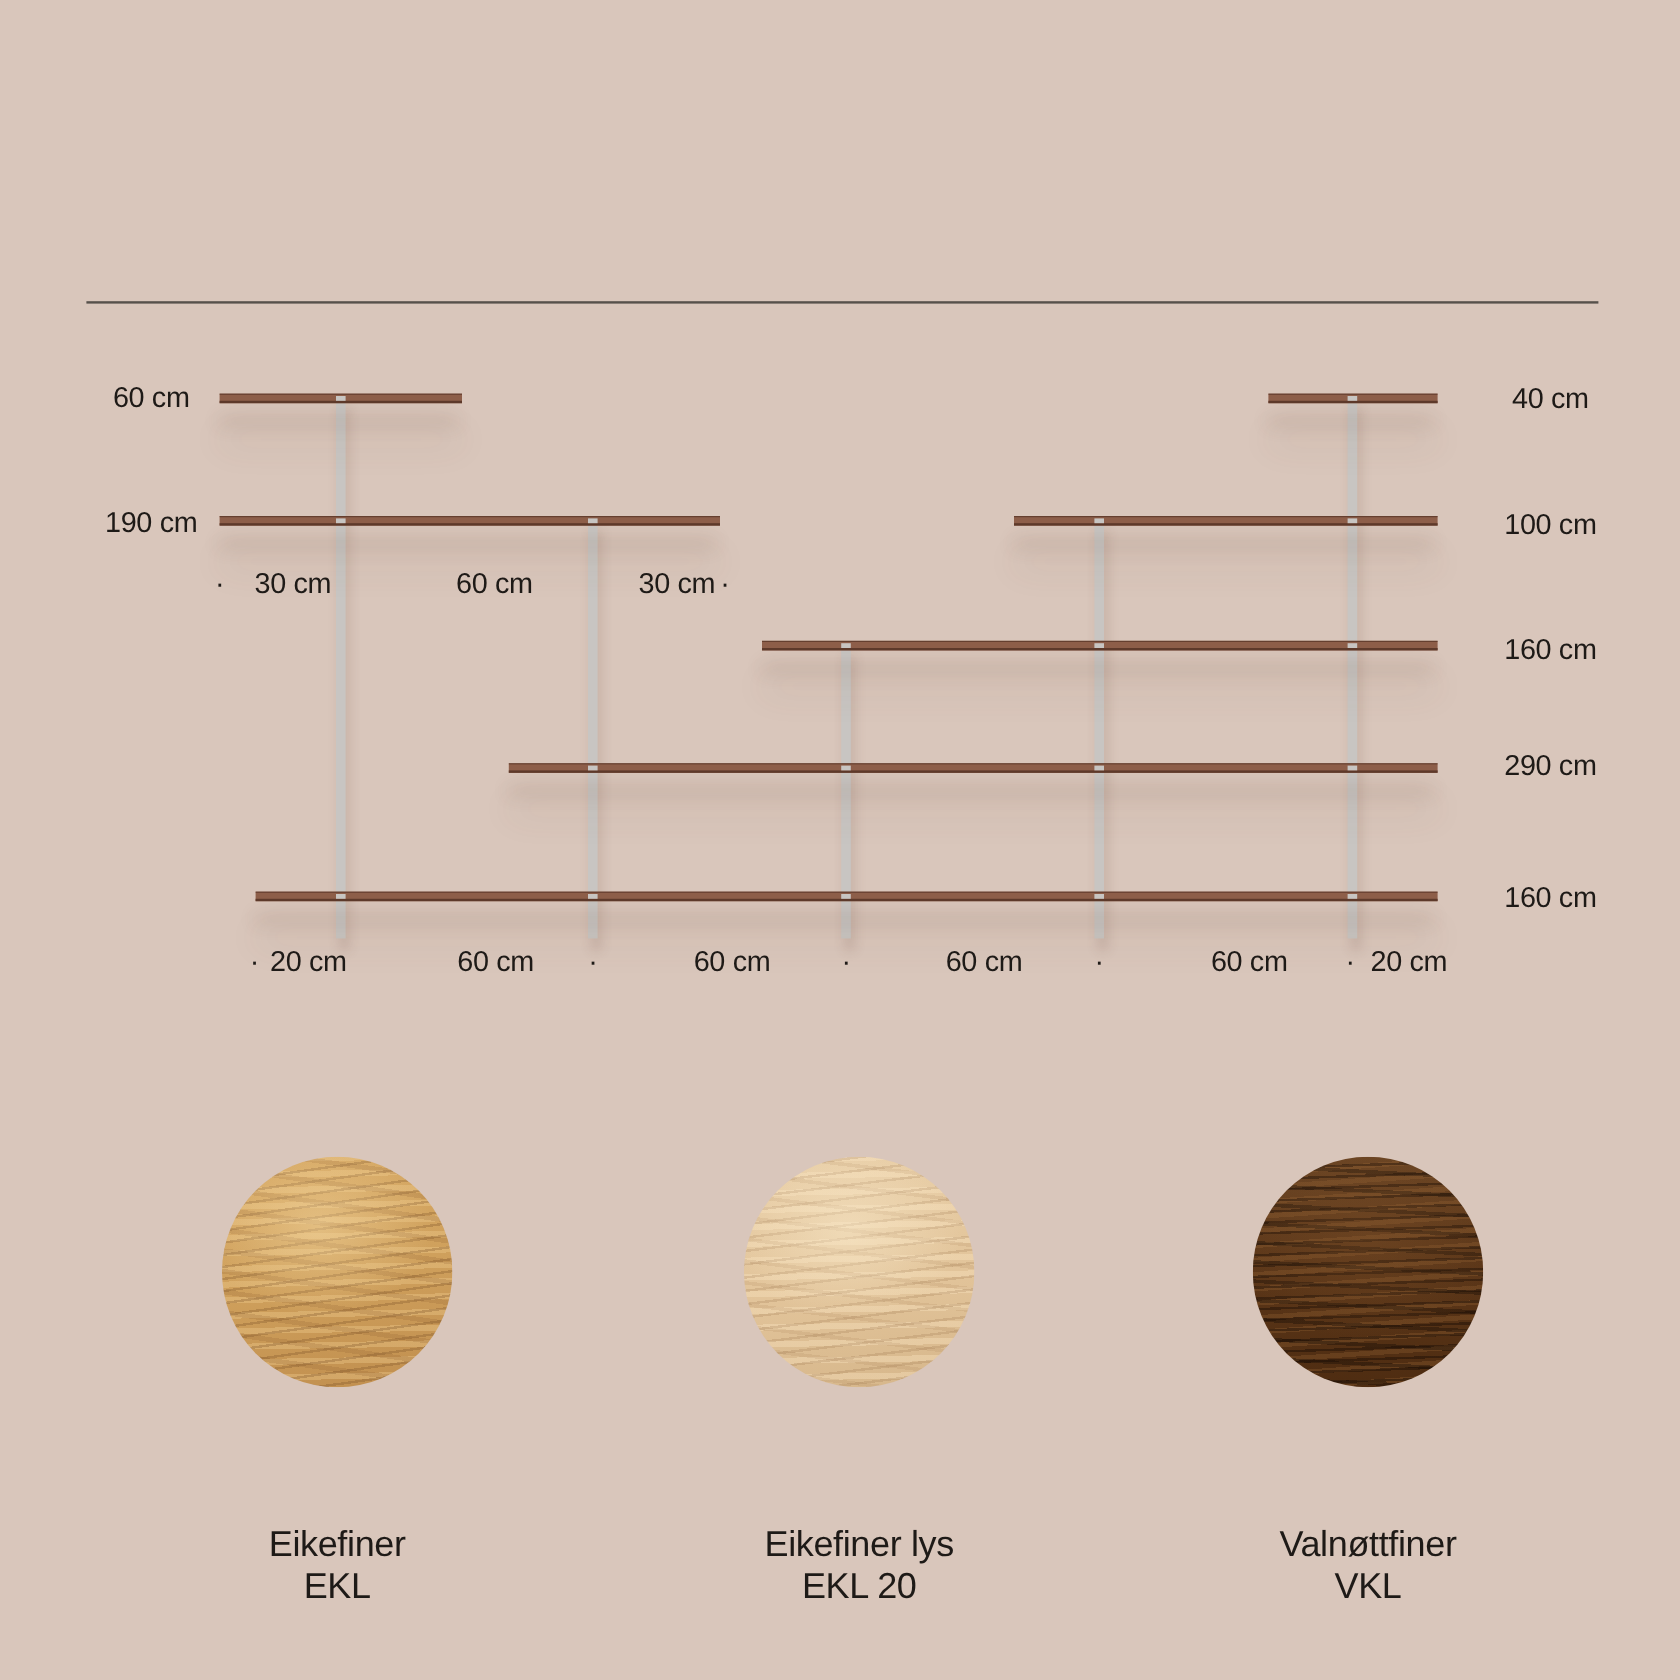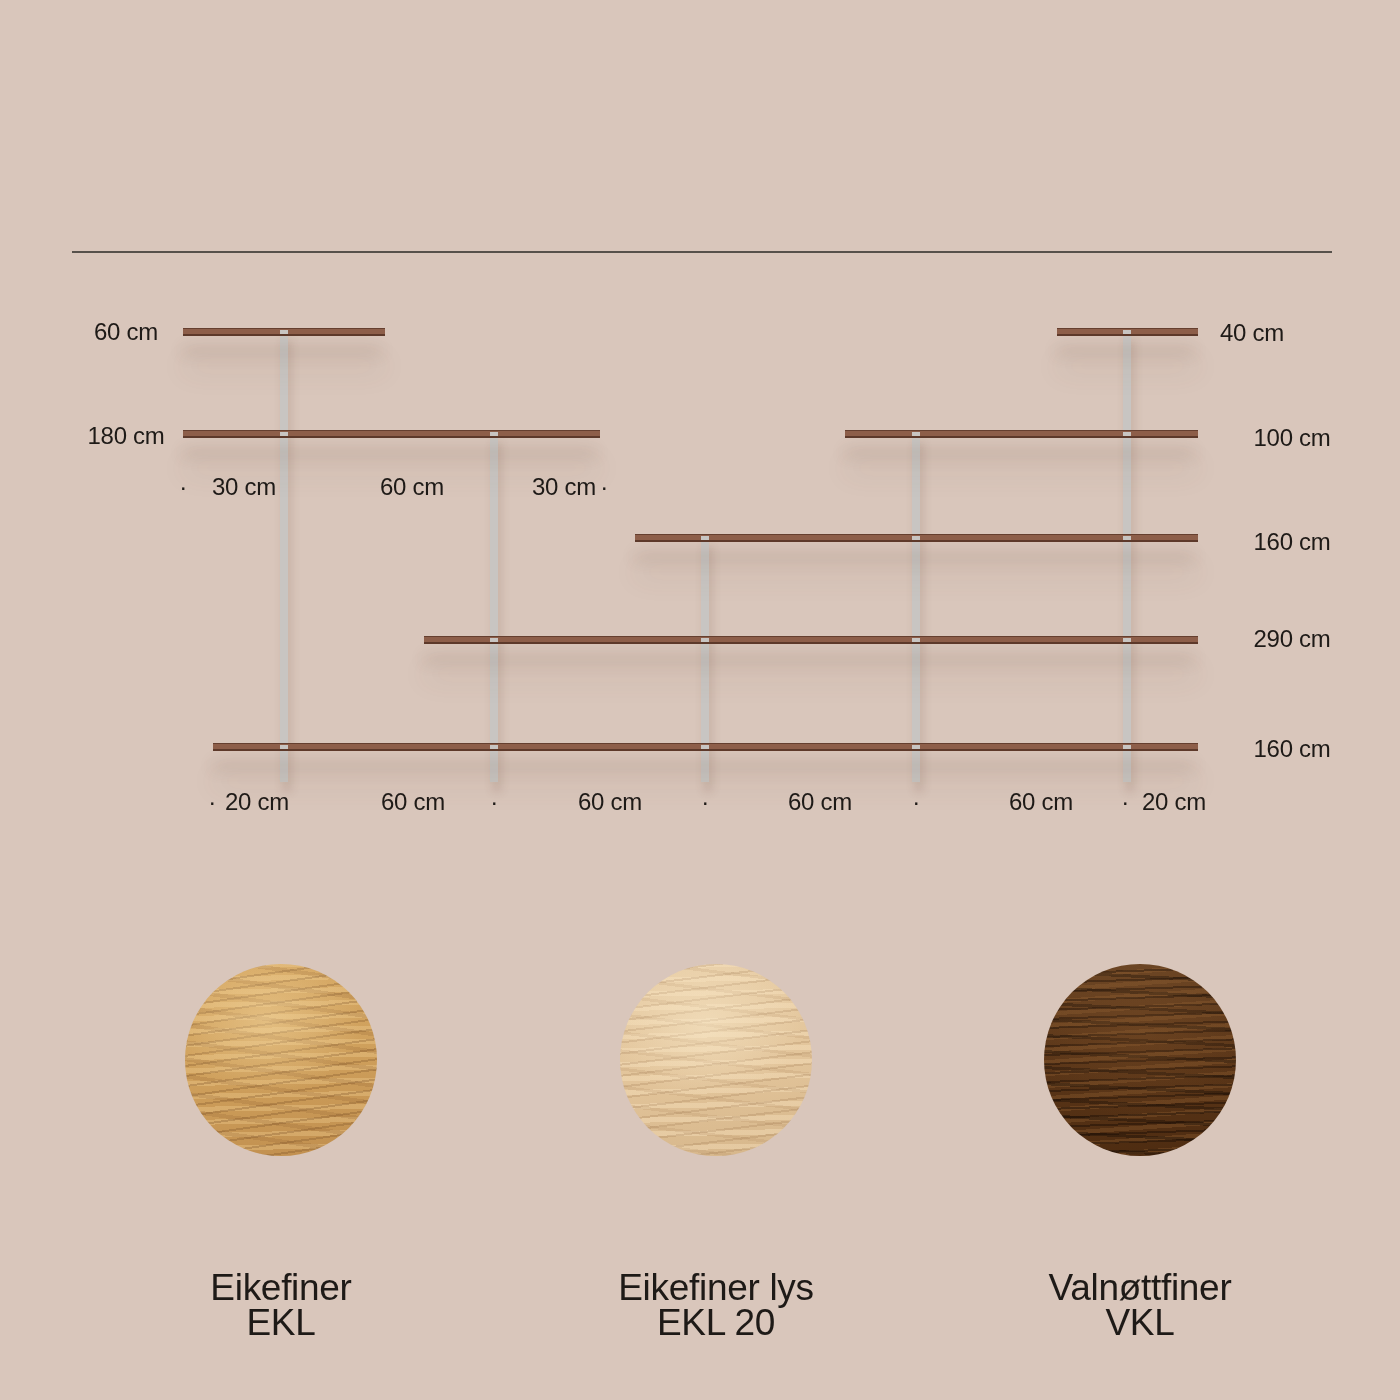--- a/index.html
+++ b/index.html
@@ -50,21 +50,21 @@
   .notch{position:absolute;width:8px;height:4px;background:var(--post);z-index:3;}
   .nx1{left:280px}.nx2{left:490px}.nx3{left:701px}.nx4{left:912px}.nx5{left:1123px}
   .ny1{top:330px}.ny2{top:432px}.ny3{top:536px}.ny4{top:638px}.ny5{top:745px}
 
   .dim{
     position:absolute;transform:translate(-50%,-50%);font-size:24px;
     white-space:nowrap;z-index:4;letter-spacing:-0.3px;
   }
   .lab-l1{left:126px; top:332px;}
   .lab-l2{left:126px; top:436px;}
-  .lab-r1{left:1252px;top:333px;}
+  .lab-r1{left:1292px;top:333px;}
   .lab-r2{left:1292px;top:438px;}
   .lab-r3{left:1292px;top:542px;}
   .lab-r4{left:1292px;top:639px;}
   .lab-r5{left:1292px;top:749px;}
   .md0{left:183px; top:487px;}
   .md1{left:244px; top:487px;}
   .md2{left:412px; top:487px;}
   .md3{left:564px; top:487px;}
   .md4{left:604px; top:487px;}
   .bd0{left:212px; top:802px;}
@@ -104,21 +104,21 @@
   .wood-walnut{
     background:
       radial-gradient(95% 75% at 50% 35%, rgba(135,88,46,0.28) 0%, rgba(0,0,0,0) 60%),
       repeating-linear-gradient(178deg, rgba(25,12,4,0.45) 0 2px, rgba(0,0,0,0) 2px 9px),
       repeating-linear-gradient(183deg, rgba(15,8,3,0.35) 0 3px, rgba(0,0,0,0) 3px 16px),
       repeating-linear-gradient(176deg, rgba(150,100,52,0.30) 0 4px, rgba(0,0,0,0) 4px 12px),
       linear-gradient(179deg,#6a4423 0%,#5c3719 45%,#4e2c11 100%);
   }
   .caption{
     position:absolute;top:306px;left:50%;transform:translateX(-50%);
-    text-align:center;font-size:37px;line-height:35px;white-space:nowrap;
+    text-align:center;font-size:30px;line-height:35px;white-space:nowrap;
     letter-spacing:-0.3px;
   }
 </style>
 </head>
 <body>
 
 <div class="page">
 
   <div class="rule"></div>
 
@@ -151,21 +151,21 @@
     <div class="notch nx4 ny3"></div>
     <div class="notch nx4 ny4"></div>
     <div class="notch nx4 ny5"></div>
     <div class="notch nx5 ny1"></div>
     <div class="notch nx5 ny2"></div>
     <div class="notch nx5 ny3"></div>
     <div class="notch nx5 ny4"></div>
     <div class="notch nx5 ny5"></div>
 
     <div class="dim lab-l1">60 cm</div>
-    <div class="dim lab-l2">180 cm</div>
+    <div class="dim lab-l2">190 cm</div>
     <div class="dim lab-r1">40 cm</div>
     <div class="dim lab-r2">100 cm</div>
     <div class="dim lab-r3">160 cm</div>
     <div class="dim lab-r4">290 cm</div>
     <div class="dim lab-r5">160 cm</div>
 
     <span class="dim md0">·</span>
     <span class="dim md1">30 cm</span>
     <span class="dim md2">60 cm</span>
     <span class="dim md3">30 cm</span>

